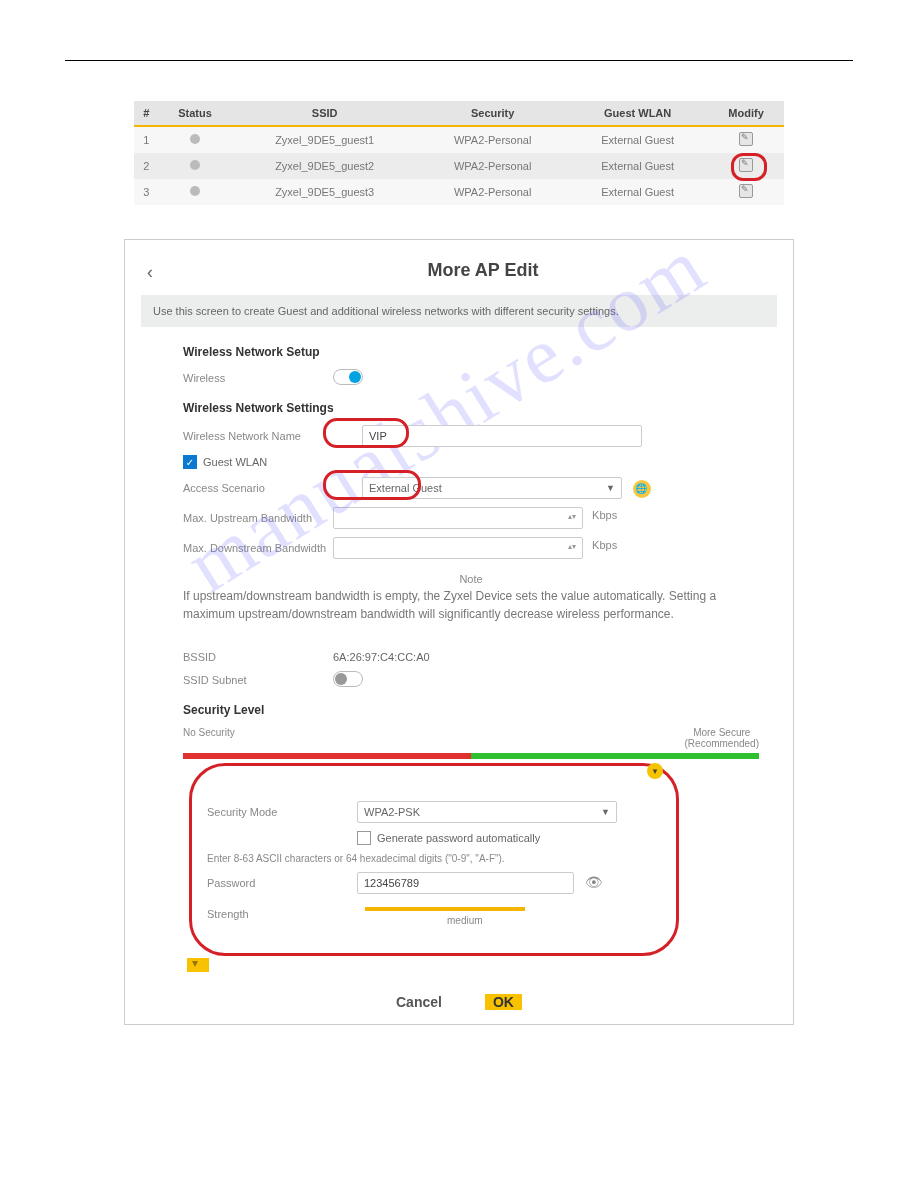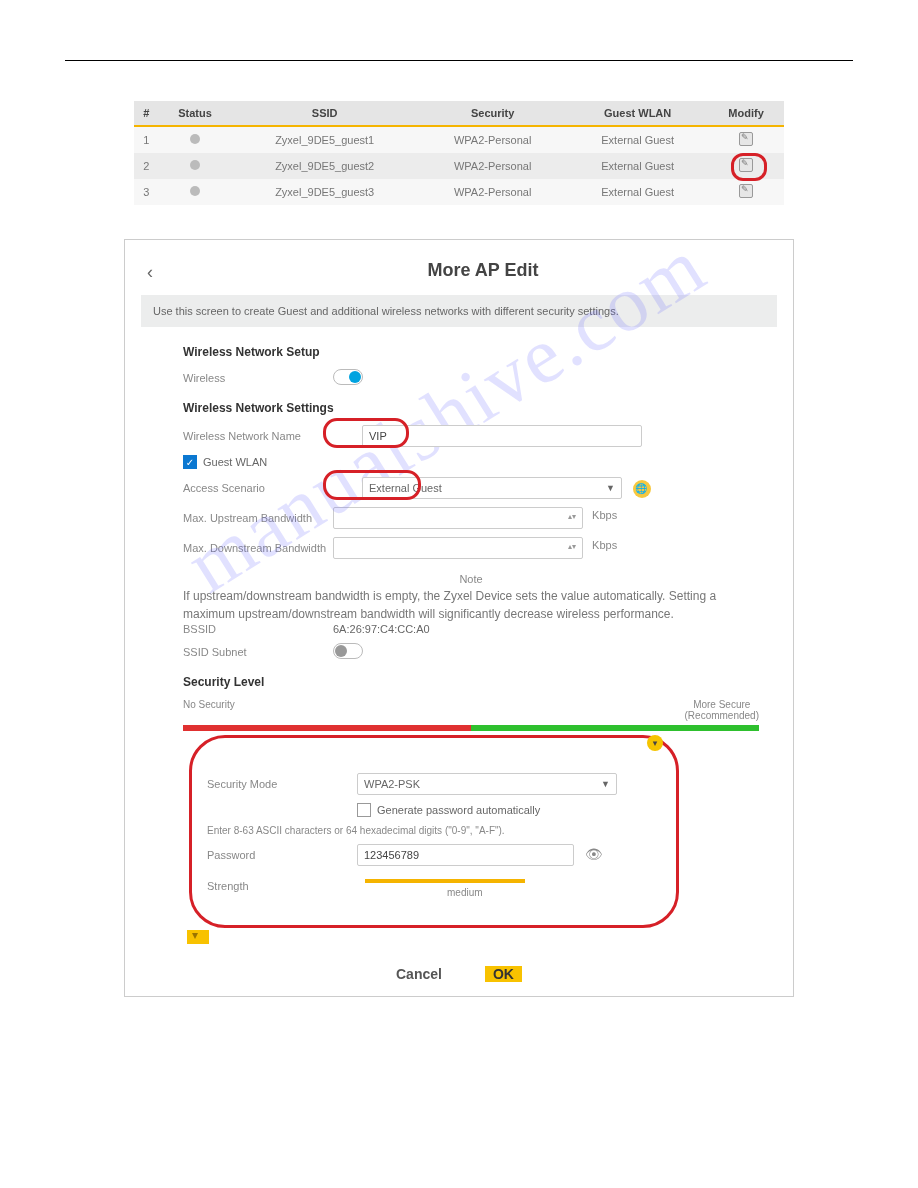--- a/index.html
+++ b/index.html
@@ -192,21 +192,21 @@
         <span class="spin">
             <span class="spin-btn">▴▾</span>
           </span>
         <span class="unit">Kbps</span>
       </div>
     </div>
 
     <div class="note-h">Note</div>
     <div class="note-txt">If upstream/downstream bandwidth is empty, the Zyxel Device sets the value automatically. Setting a maximum upstream/downstream bandwidth will significantly decrease wireless performance.</div>
 
-    <div class="row" style="margin-top:0">
+    <div class="row" style="margin-top:28px">
       <div class="lbl">BSSID</div>
       <div class="field">6A:26:97:C4:CC:A0</div>
     </div>
     <div class="row">
       <div class="lbl">SSID Subnet</div>
       <div class="field"><span class="toggle off"><span class="knob"></span></span></div>
     </div>
 
     <div class="sec-h" style="margin-top:14px">Security Level</div>
     <div class="sec-bar">

